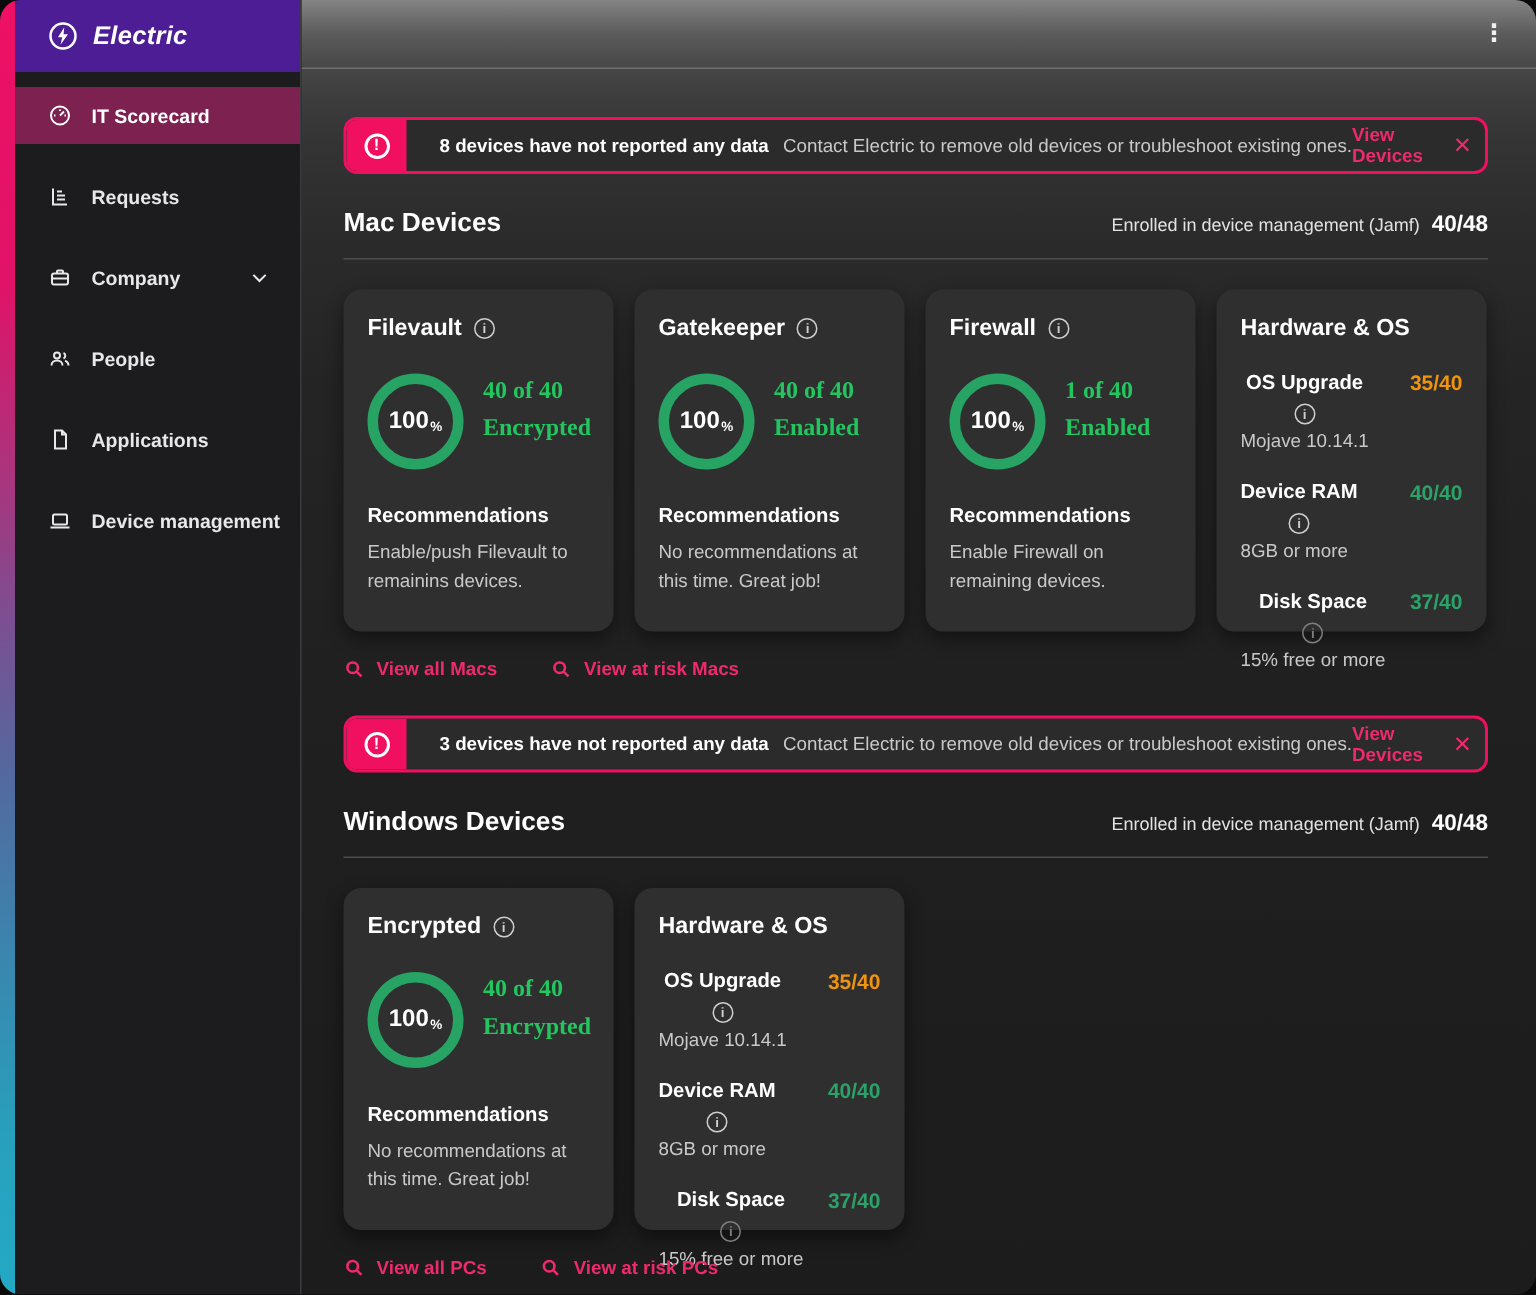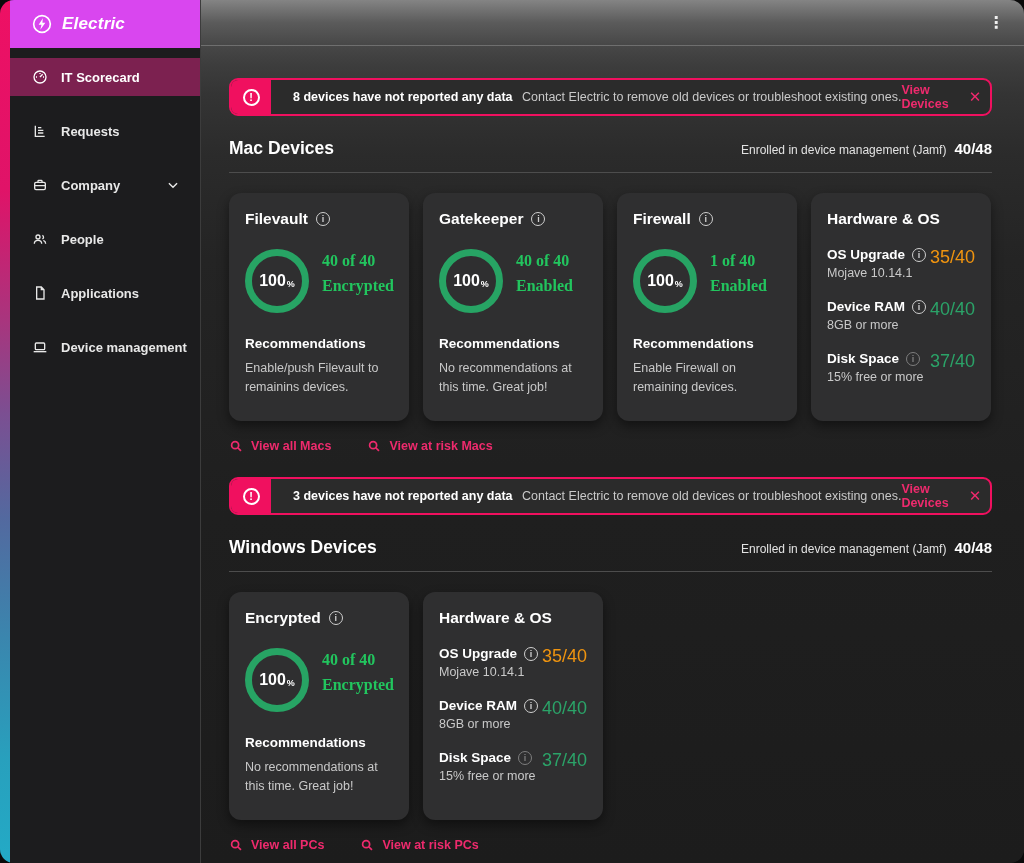--- a/index.html
+++ b/index.html
@@ -4,21 +4,21 @@
 <style>
   * { margin:0; padding:0; box-sizing:border-box; }
   html,body { background:#0a0a0a; font-family:"Liberation Sans","DejaVu Sans",sans-serif; }
   .window { width:1024px; height:863px; display:flex; border-radius:14px; overflow:hidden; position:relative; background:#1c1c1e; }
 
   
   .strip { width:10px; flex:0 0 10px; background:linear-gradient(180deg,#ee1064 0%,#e01368 22%,#a5377f 38%,#7b4f92 48%,#53699f 60%,#3a86ae 74%,#28a0bd 88%,#23aac6 100%); }
 
   
   .sidebar { width:190px; flex:0 0 190px; background:#1c1c1e; display:flex; flex-direction:column; }
-  .logo-row { height:48px; background:#d946ef; display:flex; align-items:center; padding-left:22px; gap:10px; }
+  .logo-row { height:48px; background:#4c1d95; display:flex; align-items:center; padding-left:22px; gap:10px; }
   .logo-text { color:#fff; font-size:17px; font-weight:bold; font-style:italic; letter-spacing:.2px; }
   .nav { padding-top:10px; }
   .nav-item { display:flex; align-items:center; gap:13px; padding-left:22px; height:54px; color:#e8e8e8; font-size:13px; font-weight:600; cursor:pointer; position:relative; }
   .nav-item.active { height:38px; background:#7c2150; color:#fff; margin-bottom:8px; }
   .nav-item svg { flex:0 0 16px; }
   .chev { position:absolute; right:20px; }
 
   
   .main { flex:1 1 auto; border-left:1px solid #3c3c3c; background:linear-gradient(180deg,#848484 0%,#5b5b5b 2.6%,#474747 5.2%,#3d3d3d 7.5%,#343434 11%,#2b2b2b 18%,#242424 30%,#1f1f1f 60%,#1c1c1c 100%); position:relative; overflow:hidden; }
   .top-band { height:46px; border-bottom:1px solid rgba(255,255,255,.22); display:flex; align-items:center; justify-content:flex-end; padding-right:20px; }
@@ -53,24 +53,24 @@
   .ring { width:64px; height:64px; flex:0 0 64px; border:7px solid #27a464; border-radius:50%; display:flex; align-items:center; justify-content:center; color:#fff; font-weight:bold; }
   .pct { font-size:16px; }
   .pctsign { font-size:9px; position:relative; top:3px; margin-left:1px; }
   .gauge-label { color:#22c55e; font-size:16px; font-weight:bold; line-height:1.55;font-family:Liberation Serif, serif; }
   .rec-title { color:#fff; font-size:13.5px; font-weight:bold; margin-top:23px; }
   .rec-text { color:#c9c9c9; font-size:12.5px; line-height:1.5; margin-top:8px; }
 
   
   .hw-row { display:flex; align-items:flex-start; margin-top:19px; }
   .hw-row:first-of-type { margin-top:20px; }
-  .hw-label-row { display:flex; align-items:center; gap:7px; }
+  .hw-label-row { display:flex; align-items:center; gap:7px;flex-direction:column; }
   .hw-label { color:#fff; font-size:13.5px; font-weight:bold; }
   .hw-sub { color:#c9c9c9; font-size:12.5px; margin-top:4px; }
-  .hw-value { margin-left:auto; font-size:18px; font-weight:normal; }
+  .hw-value { margin-left:auto; font-size:14px; font-weight:bold; }
 
   
   .links-row { display:flex; gap:36px; margin-top:18px; }
   .plink { display:flex; align-items:flex-start; gap:8px; color:#ee2a6d; font-size:12.5px; font-weight:bold; cursor:pointer; }
 
   .spacer-bottom { height:36px; }
   svg { display:block; }
 </style>
 </head>
 <body>

